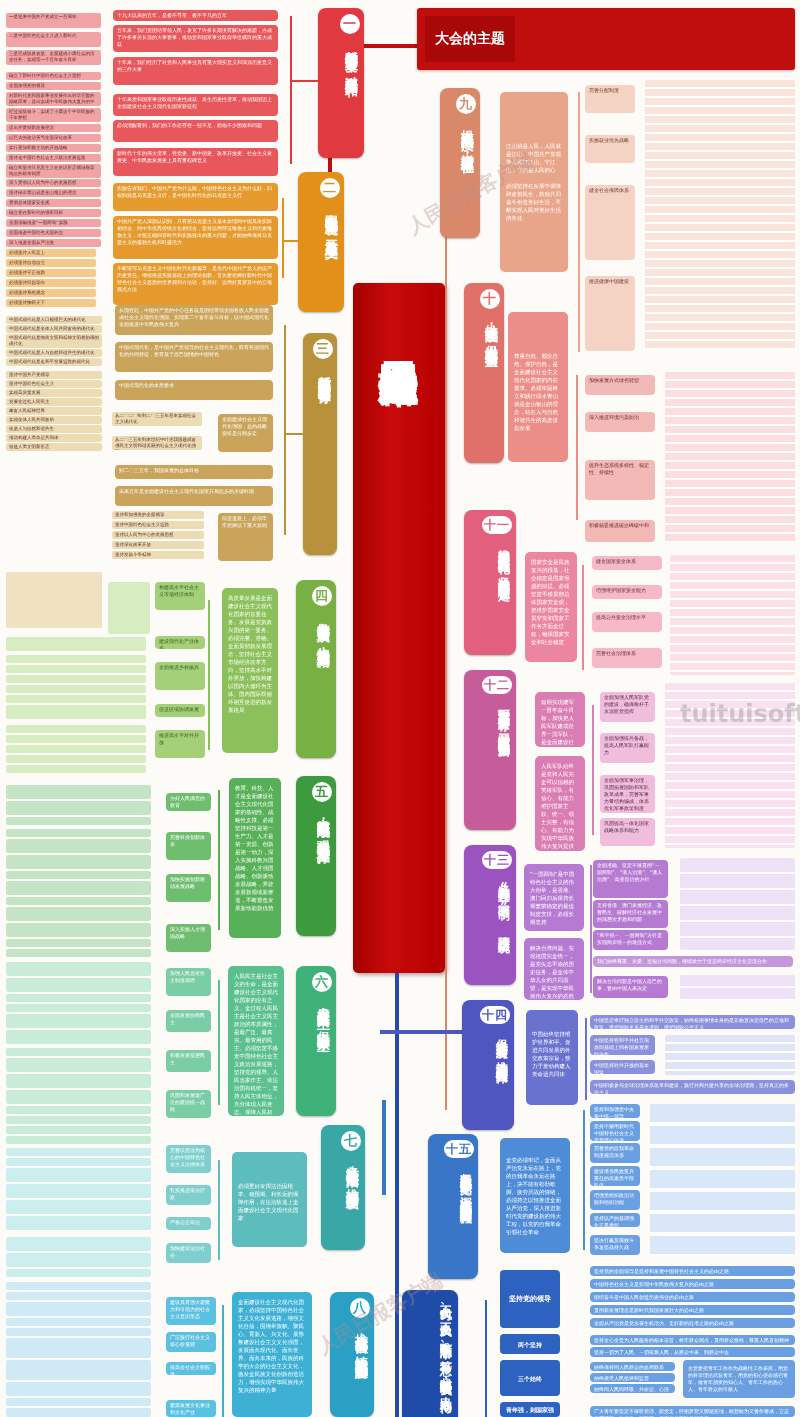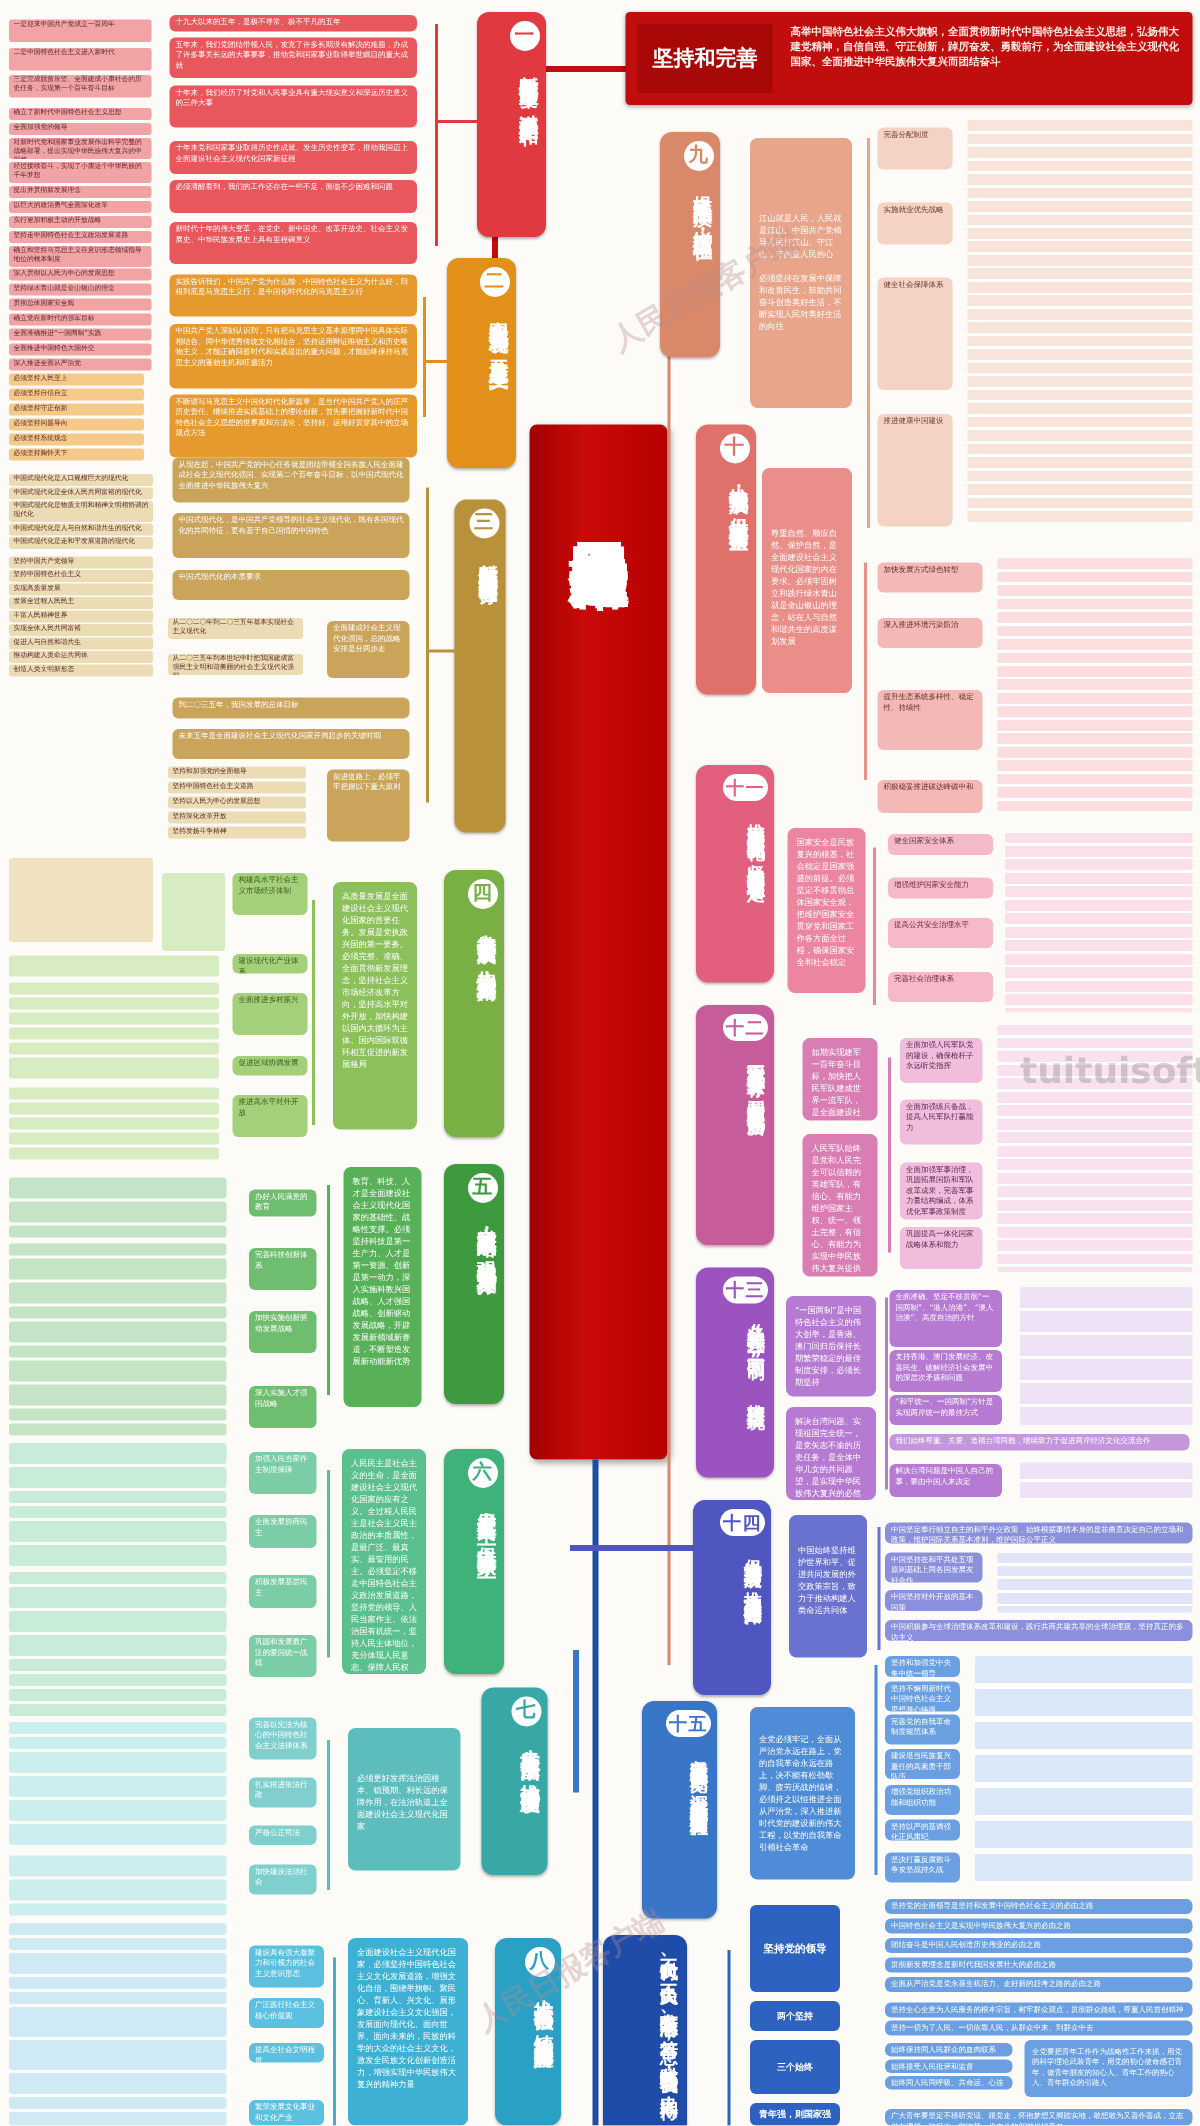--- a/index.html
+++ b/index.html
@@ -23,22 +23,21 @@
 
 <div id="stage">
 
   <div id="center">党的二十大报告思维导图</div>
 
   <div class="line" style="left:395px;top:973px;width:4px;height:444px;background:#1f4ca8"></div>
   <div class="line" style="left:328px;top:44px;width:4px;height:240px;background:#c00d0d;border-radius:2px"></div>
   <div class="line" style="left:328px;top:44px;width:90px;height:4px;background:#c00d0d"></div>
 
   <div id="theme">
-    <div class="tl">坚持和完善</div>
-    <div class="tt">高举中国特色社会主义伟大旗帜，全面贯彻新时代中国特色社会主义思想，弘扬伟大建党精神，自信自强、守正创新，踔厉奋发、勇毅前行，为全面建设社会主义现代化国家、全面推进中华民族伟大复兴而团结奋斗</div>
+    <div class="tl">大会的主题</div>
   </div>
 
   <div class="branch" style="left:318px;top:8px;width:46px;height:150px;background:#e0393f">
     <span class="num" style="width:20px;height:20px;font-size:13px;line-height:20px;color:#e0393f">一</span>
     <span style="font-size:13px;line-height:18px">新时代十年的伟大变革 过去五年的工作和</span>
   </div>
   <div class="line" style="left:290px;top:80px;width:30px;height:2px;background:#e0393f"></div>
   <div class="line" style="left:290px;top:16px;width:2px;height:148px;background:#e0393f"></div>
   <div class="node" style="left:113px;top:10px;width:165px;height:11px;background:#e8575c">十九大以来的五年，是极不寻常、极不平凡的五年</div>
   <div class="node" style="left:113px;top:25px;width:165px;height:27px;background:#e8575c">五年来，我们党团结带领人民，攻克了许多长期没有解决的难题，办成了许多事关长远的大事要事，推动党和国家事业取得举世瞩目的重大成就</div>

